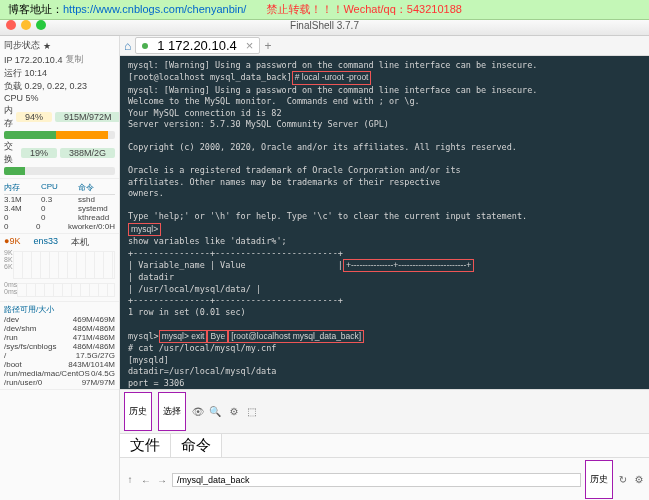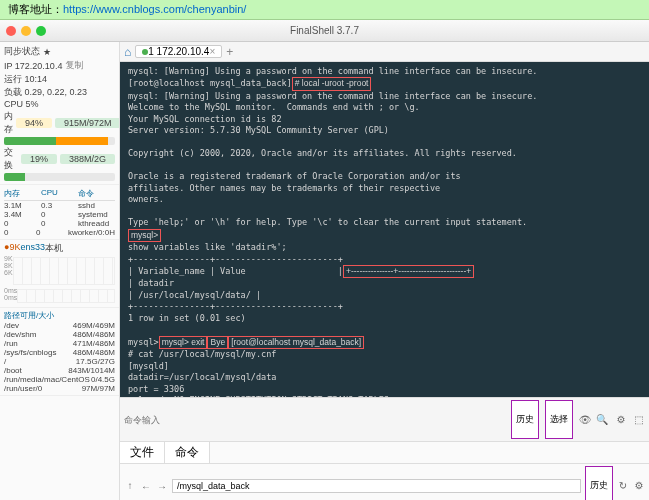--- a/index.html
+++ b/index.html
@@ -1,20 +1,20 @@
 <!DOCTYPE html>
 <html><head>
 <meta charset="utf-8">
 <style>
 *{margin:0;padding:0;box-sizing:border-box;font-family:"PingFang SC","Helvetica Neue",Arial,sans-serif}
 body{width:649px;height:500px;overflow:hidden;font-size:10px;background:#f0f0f0}
 .banner{background:#c4f7b7;padding:2px 8px;font-size:11px;display:flex;gap:20px;border-bottom:1px solid #a0d090}
 .banner .url{color:#0066cc}
 .banner .warn{color:#ff3333}
-.titlebar{background:linear-gradient(#fafafa,#e8e8e8);height:22px;display:flex;align-items:center;padding:0 6px;border-bottom:1px solid #ccc;position:relative}
+.titlebar{background:linear-gradient(#fafafa,#e8e8e8);height:16px;display:flex;align-items:flex-start;padding:0 6px;border-bottom:1px solid #ccc;position:relative}
 .traf{display:flex;gap:5px}
 .traf span{width:10px;height:10px;border-radius:50%}
 .tr{background:#ff5f56}.ty{background:#ffbd2e}.tg{background:#27c93f}
 .titlebar .ttl{position:absolute;left:50%;transform:translateX(-50%);font-size:10px;color:#555}
 .main{display:flex;height:465px}
 .side{width:120px;background:#fafafa;border-right:1px solid #ddd;font-size:9px;color:#444;overflow:hidden}
 .side-sec{padding:2px 4px;border-bottom:1px solid #eee}
 .side-h{display:flex;align-items:center;gap:3px;margin:1px 0}
 .badge{padding:0 9px;border-radius:2px;font-size:9px}
 .bg-yel{background:#fff3cd}.bg-grn{background:#d4edda}
@@ -23,46 +23,47 @@
 .prog-dsk{background:#4caf50;width:19%;height:100%}
 .tbl-h{display:flex;font-size:8px;color:#006699;border-bottom:1px solid #ddd;padding:1px 0}
 .tbl-h span,.tbl-r span{flex:1}
 .tbl-r{display:flex;font-size:8px;padding:0}
 .chart{height:28px;background:repeating-linear-gradient(90deg,transparent 0,transparent 8px,#eee 8px,#eee 9px);border:1px solid #eee;margin:2px 0;position:relative}
 .scale{font-size:7px;color:#999}
 .fs-h{display:flex;justify-content:flex-start;font-size:8px;color:#006699}
 .fs-r{display:flex;justify-content:space-between;font-size:8px;padding:0}
 .content{flex:1;display:flex;flex-direction:column;background:#fff}
 .tabbar{display:flex;align-items:center;background:#f5f5f5;border-bottom:1px solid #ddd;height:20px;padding:0 4px;gap:4px}
-.tab{background:#fff;border:1px solid #ccc;padding:0 6px;font-size:10px;display:flex;align-items:center;gap:0;border-radius:2px}
+.tab{background:#fff;border:1px solid #ccc;padding:0 6px;font-size:13px;display:flex;align-items:center;gap:9px;border-radius:2px}
 .tab .dot{width:6px;height:6px;border-radius:50%;background:#4caf50;display:inline-block}
 .tab .x{color:#999;cursor:pointer}
 .plus{color:#888;font-size:12px}
 .home-ic{color:#3a7eb8;font-size:12px}
 .term{flex:1;background:#21353e;color:#d4d4d4;font-family:Menlo,Consolas,monospace;font-size:8.5px;padding:4px 8px;line-height:1.35;overflow:hidden;white-space:pre-wrap}
 .hl{border:1px solid #e55;padding:0 2px;display:inline-block}
 .cmdbar{background:#f5f5f5;border-top:1px solid #ddd;display:flex;align-items:center;padding:2px 4px;gap:6px;font-size:9px}
 .cmdbar input{flex:1;border:none;background:transparent;font-size:9px;outline:none;color:#aaa}
 .btn{border:1px solid #a21caf;padding:12px 4px;background:#fff;font-size:9px}
 .bottom{background:#fafafa;border-top:1px solid #ddd}
 .btabs{display:flex;border-bottom:1px solid #ddd}
-.btab{padding:2px 10px;font-size:12px;border-right:1px solid #ddd;background:#fff}
+.btab{padding:2px 10px;font-size:15px;border-right:1px solid #ddd;background:#fff}
 .btab.act{background:#fff}
 .brow{display:flex;align-items:center;padding:2px 4px;gap:4px}
 .brow input{flex:1;border:1px solid #ccc;padding:1px 4px;font-size:9px}
 .ic{width:12px;height:12px;display:inline-flex;align-items:center;justify-content:center;font-size:10px;color:#666}
 .term::-webkit-scrollbar{width:10px}
 .term::-webkit-scrollbar-track{background:#2a3f48}
 .term::-webkit-scrollbar-thumb{background:#5a6f78}
 </style>
 </head>
 <body>
 
 <div class="banner">
   <span><span>博客地址：</span><span class="url">https://www.cnblogs.com/chenyanbin/</span></span>
+  <span class="warn"><span>禁止转载！！！</span><span>Wechat/qq：543210188</span></span>
 </div>
 
 <div class="titlebar">
   <div class="traf">
       <span class="tr"></span>
       <span class="ty"></span>
       <span class="tg"></span>
     </div>
   <span class="ttl">FinalShell 3.7.7</span>
 </div>
@@ -118,21 +119,21 @@
             <span>kthreadd</span>
           </div>
           <div class="tbl-r">
             <span>0</span>
             <span>0</span>
             <span>kworker/0:0H</span>
           </div>
         </div>
     </div>
     <div class="side-sec">
-      <div style="display:flex;gap:0">
+      <div style="display:flex;gap:13px">
           <span style="color:#cc5500">●<span>9K</span></span>
           <span style="color:#006699">ens33</span>
           <span>本机</span>
         </div>
       <div style="display:flex">
           <div class="scale">
             <div>9K</div>
             <div>8K</div>
             <div>6K</div>
           </div>
@@ -231,21 +232,20 @@
 symbolic-links=0
 max_connections=400
 innodb_file_per_table=1
 #表名大小写不明感，敏感为
 lower_case_table_names=1
 # skip-grant-tables
 [root@localhost mysql_data_back]#
 </div>
 
     <div class="cmdbar">
-      <input placeholder="命令输入" style="">
       <span class="btn">历史</span>
       <span class="btn">选择</span>
       <span class="ic">👁</span>
       <span class="ic">🔍</span>
       <span class="ic">⚙</span>
       <span class="ic">⬚</span>
     </div>
 
     <div class="bottom">
       <div class="btabs">

